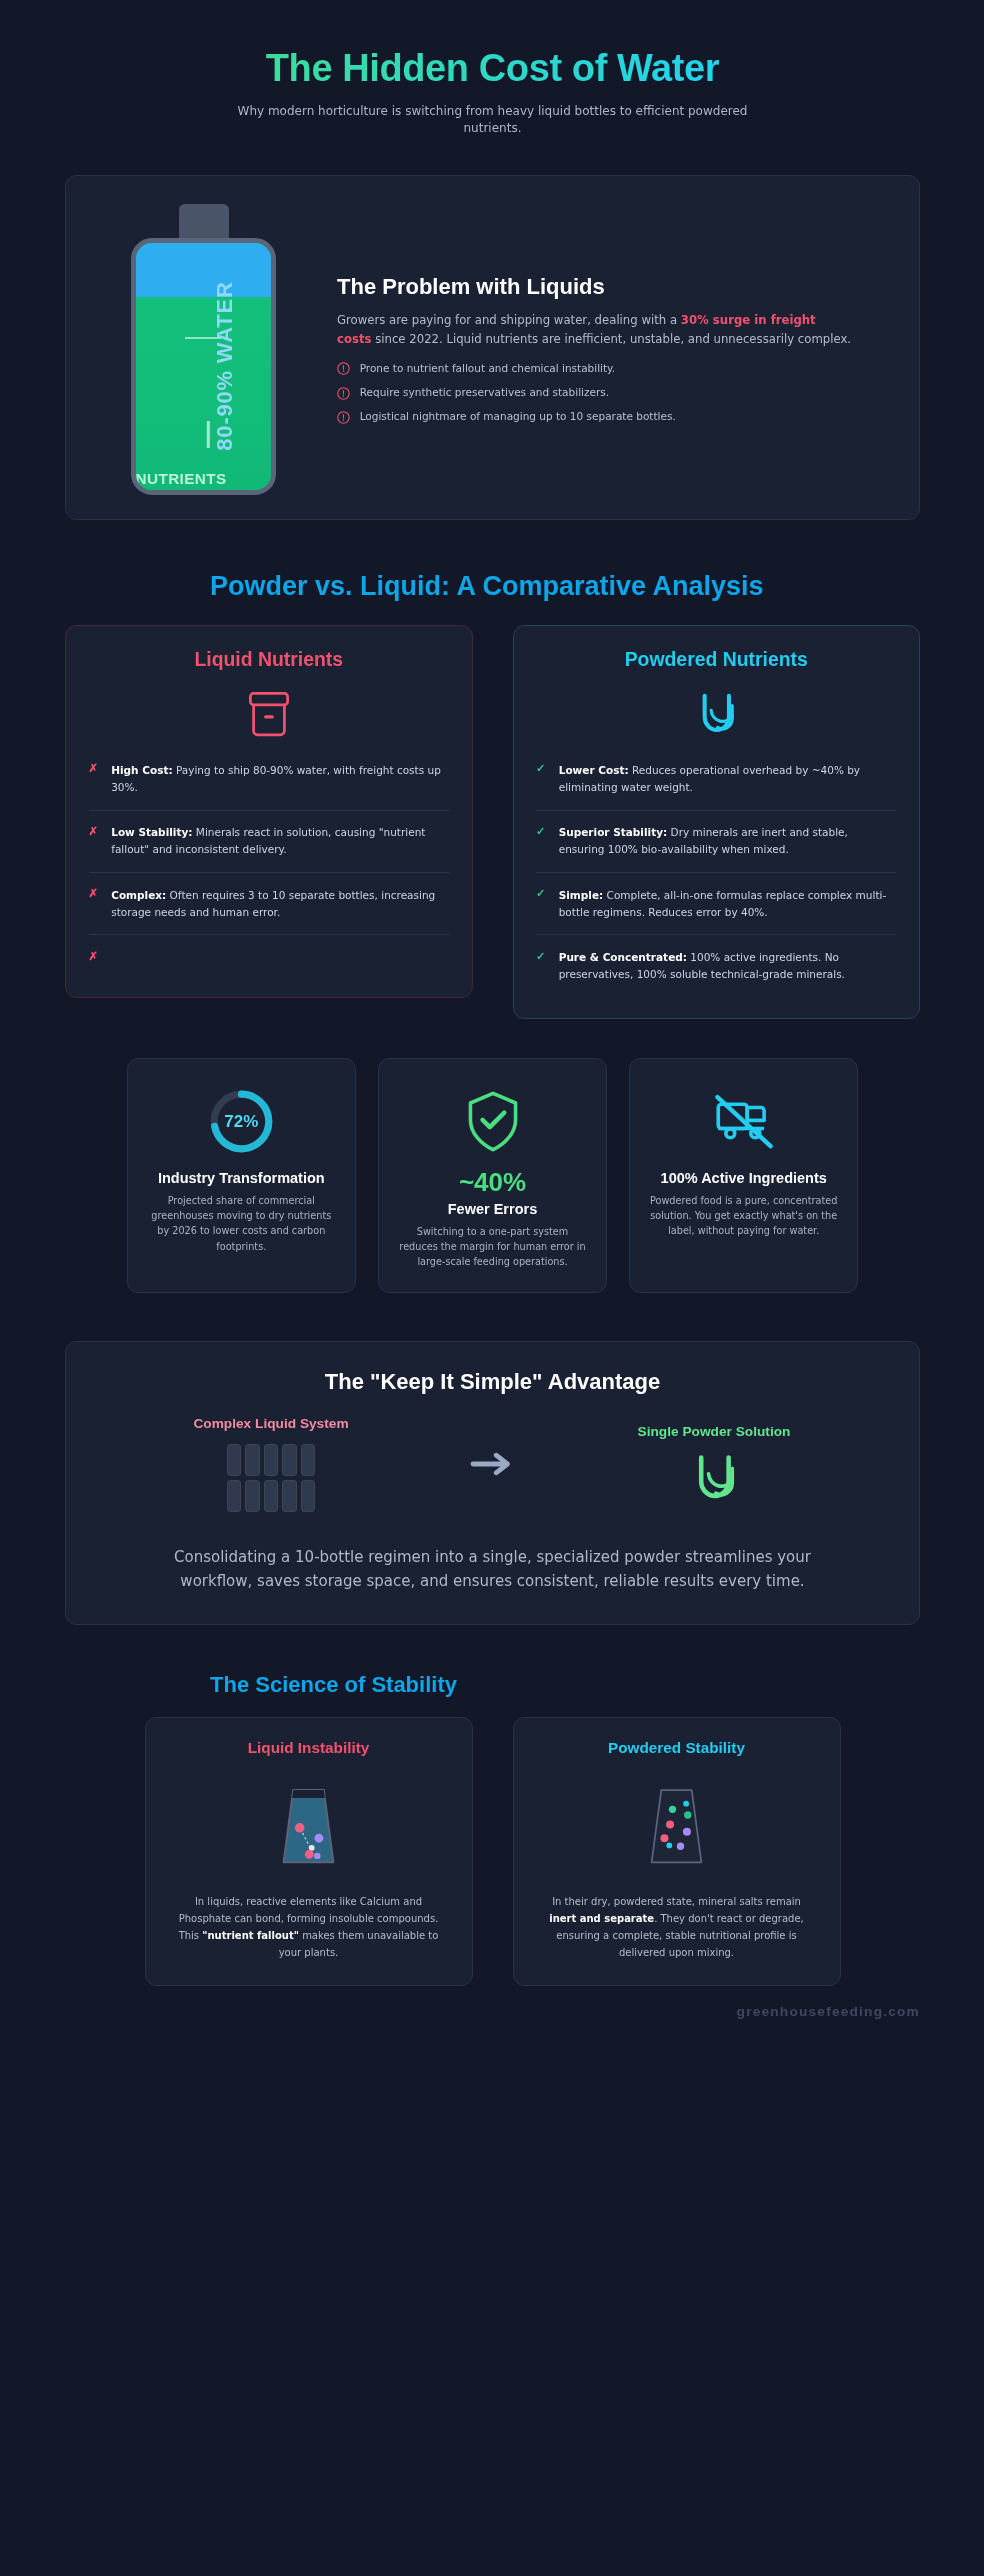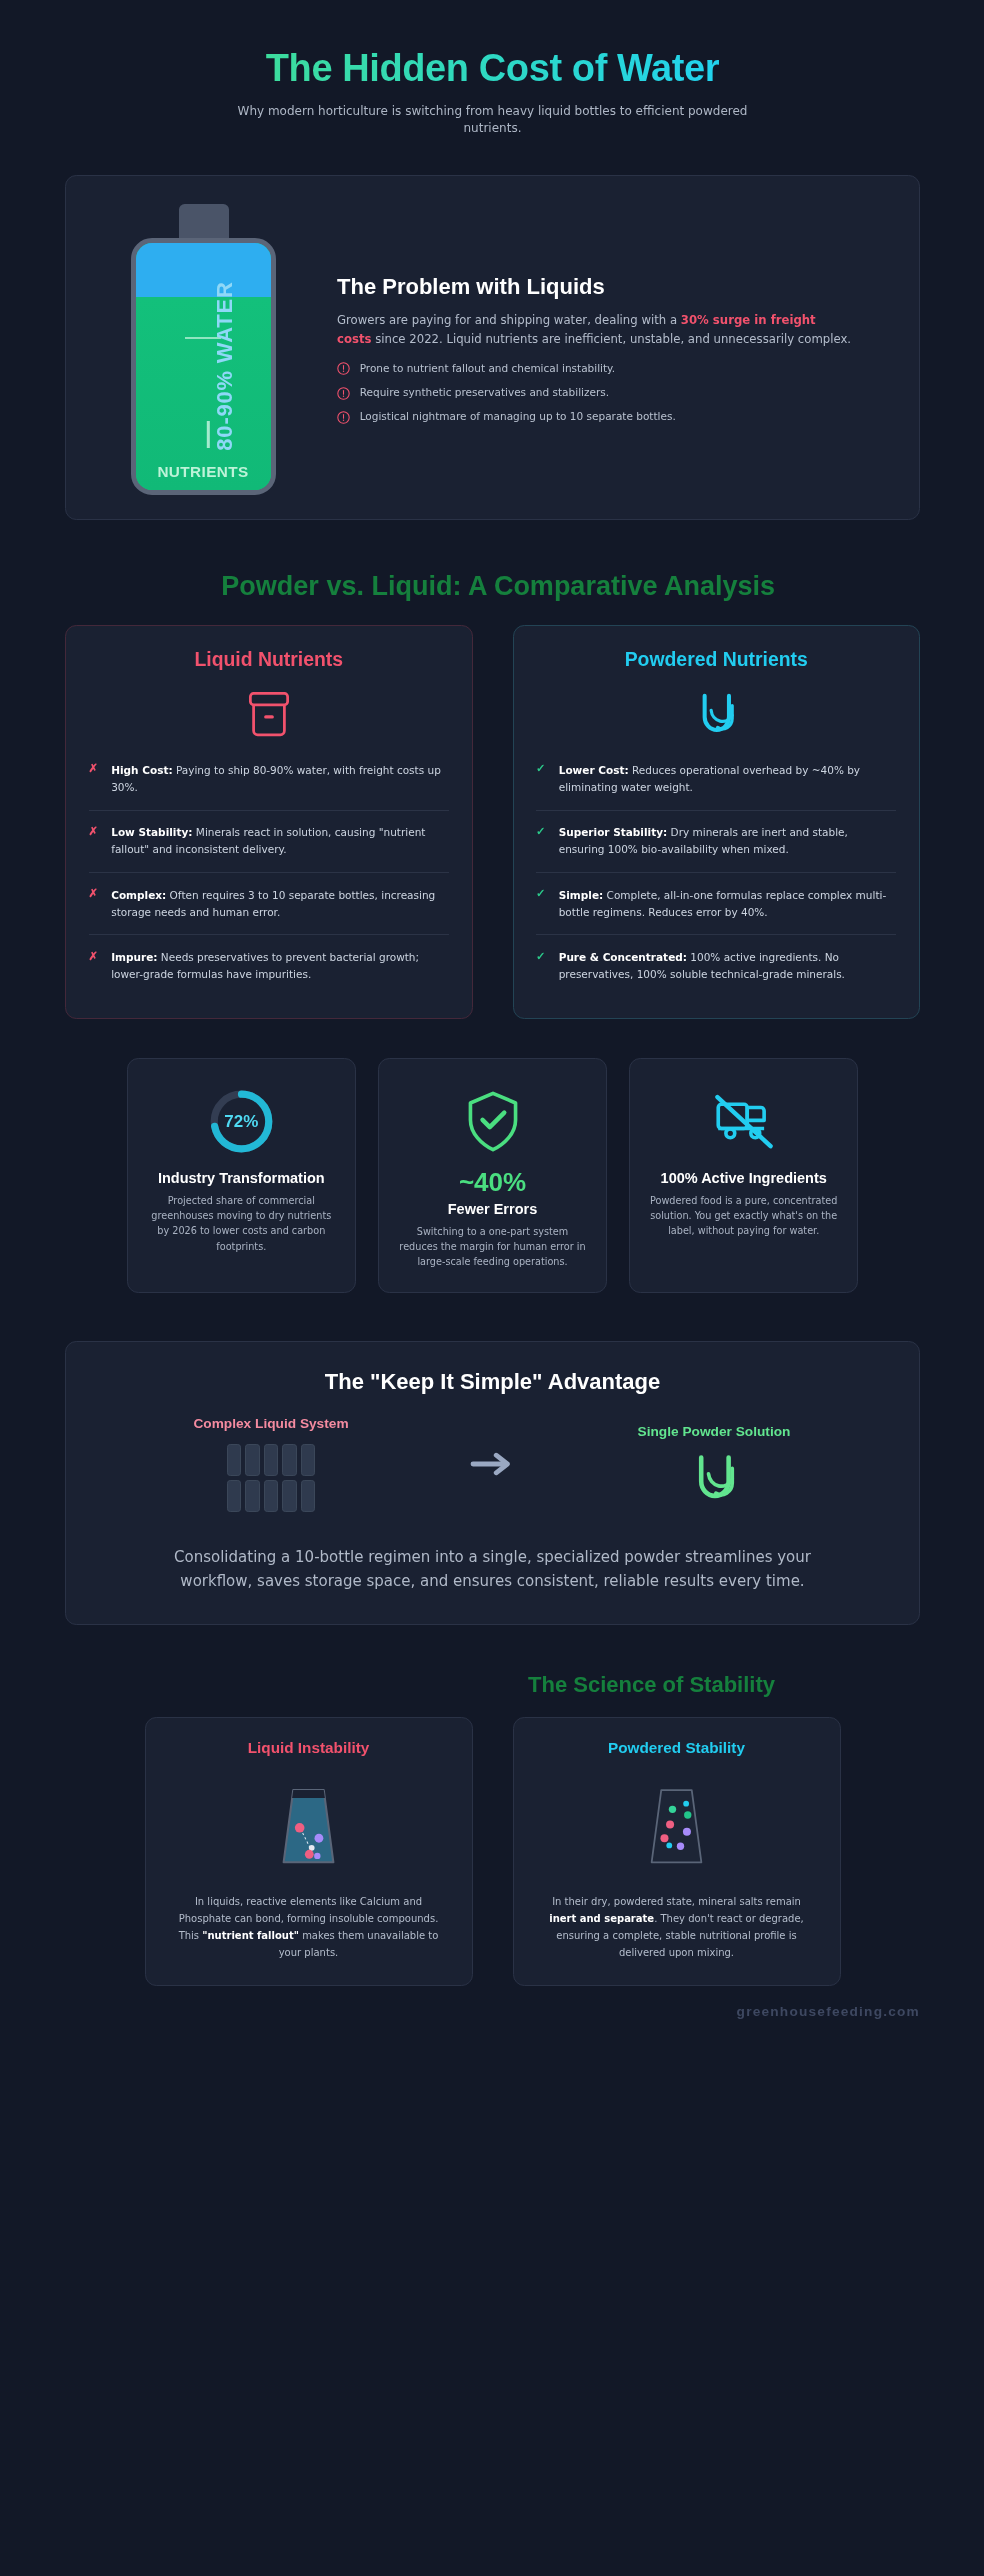--- a/index.html
+++ b/index.html
@@ -87,46 +87,46 @@
     transform: translateY(-50%) rotate(-90deg);
     transform-origin: center;
     white-space: nowrap;
     font-family: "Liberation Sans", sans-serif;
     font-weight: 700; font-size: 22px; letter-spacing: 0.8px;
     color: #8fd8f7;
   }
   .bottle-tick1 { position:absolute; left:50%; transform:translateX(-50%); top:38%; width:36px; height:2.4px; background:#b9f2d8; opacity:.75;}
   .bottle-tick2 { position:absolute; left:54%; transform:translateX(-50%); top:72%; width:2.4px; height:27.4px; background:#caf6e3; opacity:.8;}
   .bottle-label {
-    position: absolute; left: 0; right: 0; bottom: 9px; text-align: center;
+    position: absolute; left: 0; right: 0; bottom: 2px; 
     font-family: "Liberation Sans", sans-serif;
     font-weight: 700; font-size: 15.3px; letter-spacing: 0.4px; color: #bdf3d8;
   }
 
   .problem-text { flex: 1; }
   .problem-h {
     font-family: "Liberation Sans", sans-serif;
     font-weight: 700; font-size: 22px; color: #ffffff; margin-bottom: 10.5px;
   }
   .problem-p {
     font-size: 11.7px; line-height: 1.63; color: #b4bdcc; margin-bottom: 13px; max-width: 516px;
   }
   .hl-red { color: #f2526d; font-weight: 700; }
   .problem-li { display:flex; align-items:center; gap:9.7px; margin-bottom: 10.5px; }
   .problem-li:last-child { margin-bottom: 0; }
   .ex-circ { flex:0 0 13px; width:13px; height:13px; }
   .problem-li span.txt { font-size: 10.5px; color: #b9c2d0; line-height: 1.3; }
 
   
   .sec-h {
-    text-align: right;
+    text-align: left;
     font-family: "Liberation Sans", sans-serif;
     font-weight: 700;
     font-size: 27px;
-    color: #15803d;
+    color: #0ea5e9;
     line-height: 1.2;
     margin: 50px auto 22.6px auto;
     max-width: 565px;
   }
   .sec-h.small { font-size: 22px; margin: 47px auto 18px auto; }
 
   
   .compare { width: 855px; margin: 0 auto; display: flex; gap: 40px; align-items: flex-start; }
   .cmp {
     flex: 1; padding: 22.6px 22.6px 21px 22.6px; border-radius: 11.3px;
@@ -319,21 +319,20 @@
         <li class="cmp-li">
           <span class="cmp-mark">✗</span>
           <span class="cmp-txt"><b>Low Stability:</b><span> Minerals react in solution, causing "nutrient fallout" and inconsistent delivery.</span></span>
         </li>
         <li class="cmp-li">
           <span class="cmp-mark">✗</span>
           <span class="cmp-txt"><b>Complex:</b><span> Often requires 3 to 10 separate bottles, increasing storage needs and human error.</span></span>
         </li>
         <li class="cmp-li">
           <span class="cmp-mark">✗</span>
-          <span class="cmp-txt"><b>Impure:</b><span> Needs preservatives to prevent bacterial growth; lower-grade formulas have impurities.</span></span>
         </li>
       </ul>
     </div>
 
     <div class="cmp powder">
       <div class="cmp-h">Powdered Nutrients</div>
       <div class="cmp-icon">
         <svg width="44" height="47" viewBox="0 0 54 58">
           <path d="M13 6 L13 32 a15 16 0 0 0 30 0 L43 6" fill="none" stroke="#22cdf0" stroke-width="5" stroke-linecap="round"></path>
           <path d="M21 24 a14 15 0 0 0 26 6" fill="none" stroke="#22cdf0" stroke-width="4" stroke-linecap="round"></path>

